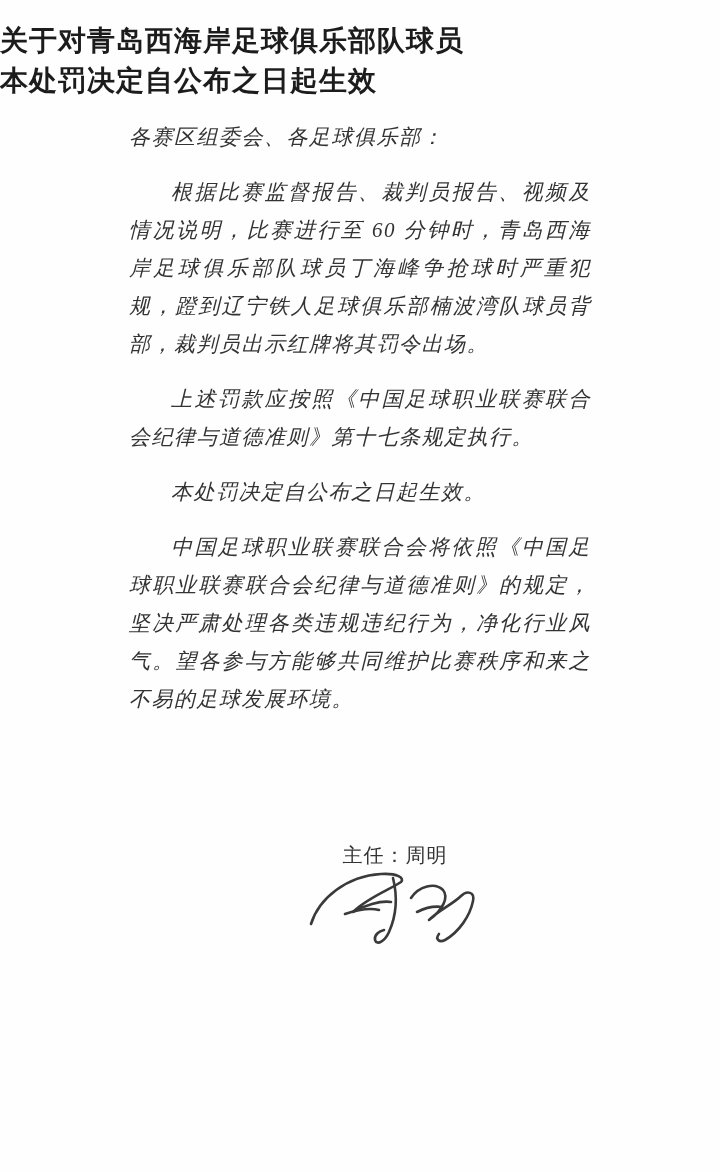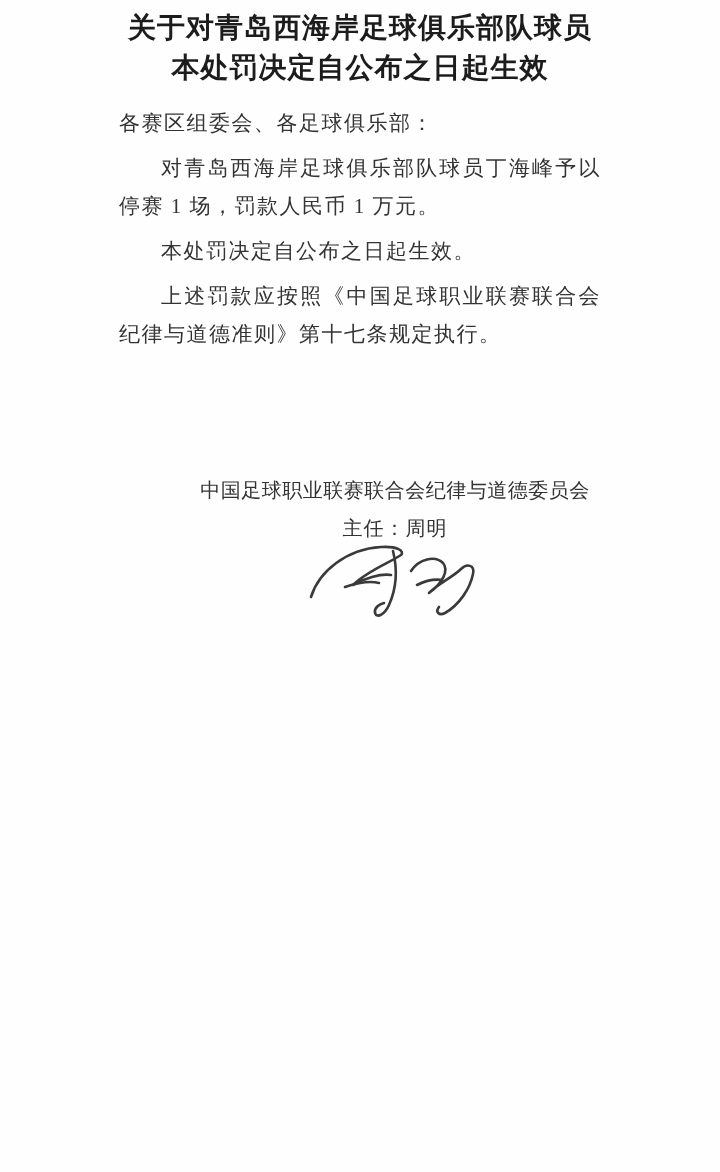--- a/index.html
+++ b/index.html
@@ -11,40 +11,40 @@
     position: relative;
     width: 720px;
     height: 1172px;
     margin: 0 auto;
     background: #fefefe;
     color: #2e2e2e;
     font-family: "Liberation Serif", "DejaVu Serif", serif;
     overflow: hidden;
   }
   .doc-title {
-    padding-top: 8px;
-    text-align: center;
+    padding-top: 21px;
     font-size: 28px;
     line-height: 40px;
     font-weight: bold;
     color: #1c1c1c;
     letter-spacing: 1px;
   }
   .doc-body {
     margin: 16px 112px 0 112px;
     width: 496px;
     font-size: 21px;
     line-height: 38px;
     text-align: justify;
     letter-spacing: 1.5px;
     color: #333333;
   }
   .doc-body p {
-    margin: 7px;
+    margin: 17px;
     text-indent: 2em;
+    font-style: italic;
   }
   .doc-body p.salutation {
     text-indent: 0;
   }
   .signature-block {
     margin-top: 118px;
     padding-left: 70px;
     text-align: center;
     font-size: 20px;
     line-height: 38px;
@@ -64,27 +64,27 @@
 
 <div class="page">
 
   <div class="doc-title">
     <div>关于对青岛西海岸足球俱乐部队球员</div>
     <div>本处罚决定自公布之日起生效</div>
   </div>
 
   <div class="doc-body">
     <p class="salutation">各赛区组委会、各足球俱乐部：</p>
-    <p>对青岛西海岸足球俱乐部队球员丁海峰予以停赛 1 场，罚款人民币 1 万元。</p>
+    <p>根据比赛监督报告、裁判员报告、视频及情况说明，比赛进行至 60 分钟时，青岛西海岸足球俱乐部队球员丁海峰争抢球时严重犯规，蹬到辽宁铁人足球俱乐部楠波湾队球员背部，裁判员出示红牌将其罚令出场。</p>
+    <p>上述罚款应按照《中国足球职业联赛联合会纪律与道德准则》第十七条规定执行。</p>
     <p>本处罚决定自公布之日起生效。</p>
-    <p>上述罚款应按照《中国足球职业联赛联合会纪律与道德准则》第十七条规定执行。</p>
+    <p>中国足球职业联赛联合会将依照《中国足球职业联赛联合会纪律与道德准则》的规定，坚决严肃处理各类违规违纪行为，净化行业风气。望各参与方能够共同维护比赛秩序和来之不易的足球发展环境。</p>
   </div>
 
   <div class="signature-block">
-    <div class="org-line">中国足球职业联赛联合会纪律与道德委员会</div>
     <div>主任：周明</div>
     <svg class="signature-scrawl" width="180" height="84" viewBox="0 0 180 84">
       <g fill="none" stroke="#3a3a3a" stroke-width="2.6" stroke-linecap="round" stroke-linejoin="round">
         <path d="M6 56 C 14 30, 42 8, 76 6 C 92 5, 100 10, 96 14 C 84 22, 62 30, 48 44 C 58 38, 76 32, 86 34"></path>
         <path d="M88 10 C 92 26, 92 46, 84 64 C 80 73, 72 78, 70 72 C 69 67, 74 63, 79 62"></path>
         <path d="M40 46 C 52 42, 66 40, 74 42"></path>
         <path d="M106 30 C 114 18, 130 14, 138 22 C 144 29, 138 42, 124 52 C 134 42, 148 36, 156 28 C 162 22, 170 24, 168 33 C 165 48, 154 64, 140 72 C 134 75, 130 71, 134 66"></path>
         <path d="M112 44 C 120 40, 130 38, 137 39"></path>
       </g>
     </svg>

